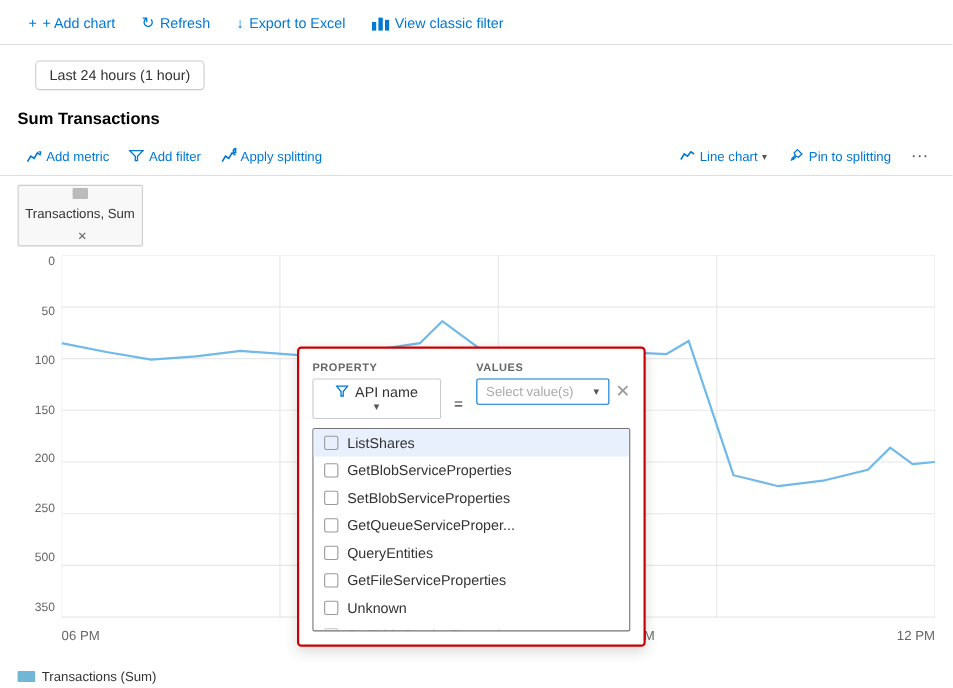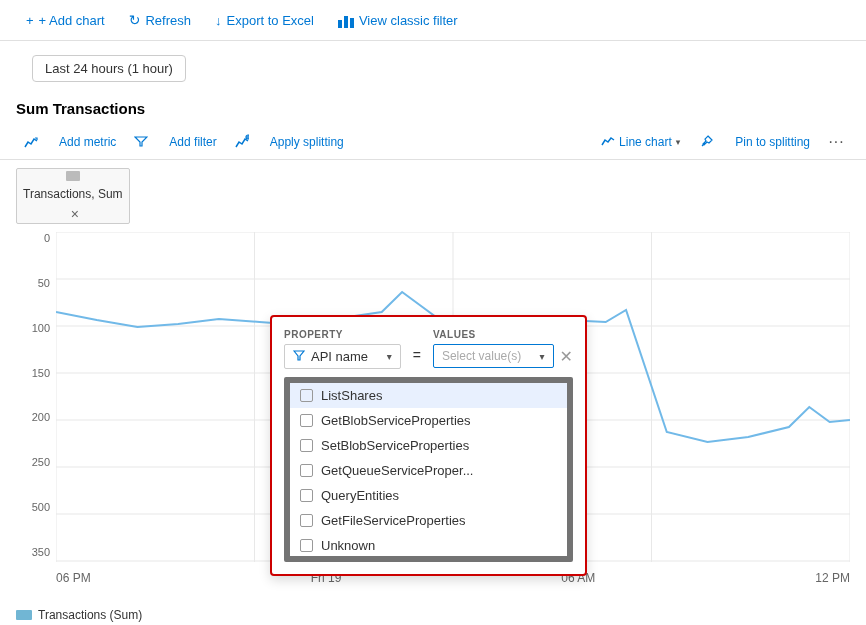--- a/index.html
+++ b/index.html
@@ -64,21 +64,21 @@
     .chart-toolbar-right {
       margin-left: auto;
       display: flex;
       align-items: center;
       gap: 4px;
     }
 
     .chart-tool-btn {
       display: flex;
       align-items: center;
-      gap: 21px;
+      gap: 4px;
       padding: 4px 8px;
       background: none;
       border: none;
       cursor: pointer;
       font-size: 12px;
       color: #0078d4;
       border-radius: 2px;
     }
 
     .chart-area {
@@ -169,20 +169,21 @@
     .filter-property-dropdown {
       display: flex;
       align-items: center;
       border: 1px solid #ccc;
       border-radius: 2px;
       padding: 4px 8px;
       font-size: 13px;
       background: #fff;
       cursor: pointer;
       justify-content: space-between;
+      flex-direction: column;
     }
 
     .filter-property-inner {
       display: flex;
       align-items: center;
       gap: 6px;
     }
 
     .filter-icon {
       color: #0078d4;
@@ -201,21 +202,21 @@
       justify-content: space-between;
     }
 
     .filter-values-close {
       cursor: pointer;
       color: #666;
       margin-left: 4px;
     }
 
     .filter-list {
-      border: 6px solid #737373;
+      border: 1px solid #737373;
       border-radius: 2px;
       max-height: 185px;
       overflow-y: auto;
       margin-top: 2px;
     }
 
     .filter-list-item {
       display: flex;
       align-items: center;
       padding: 5px 10px;

